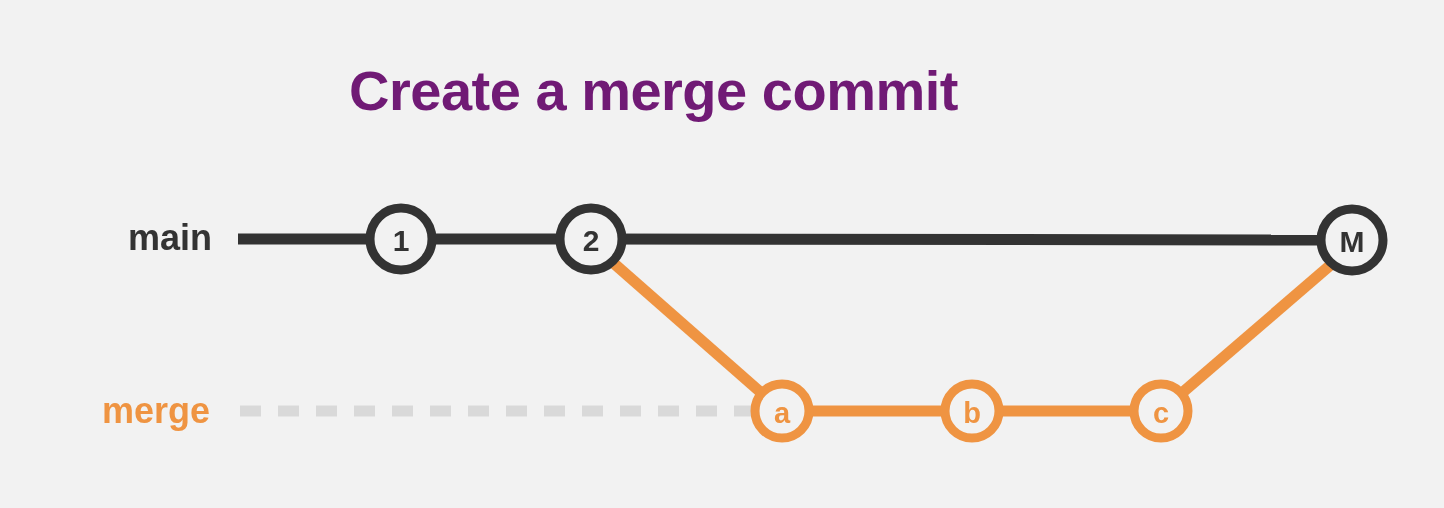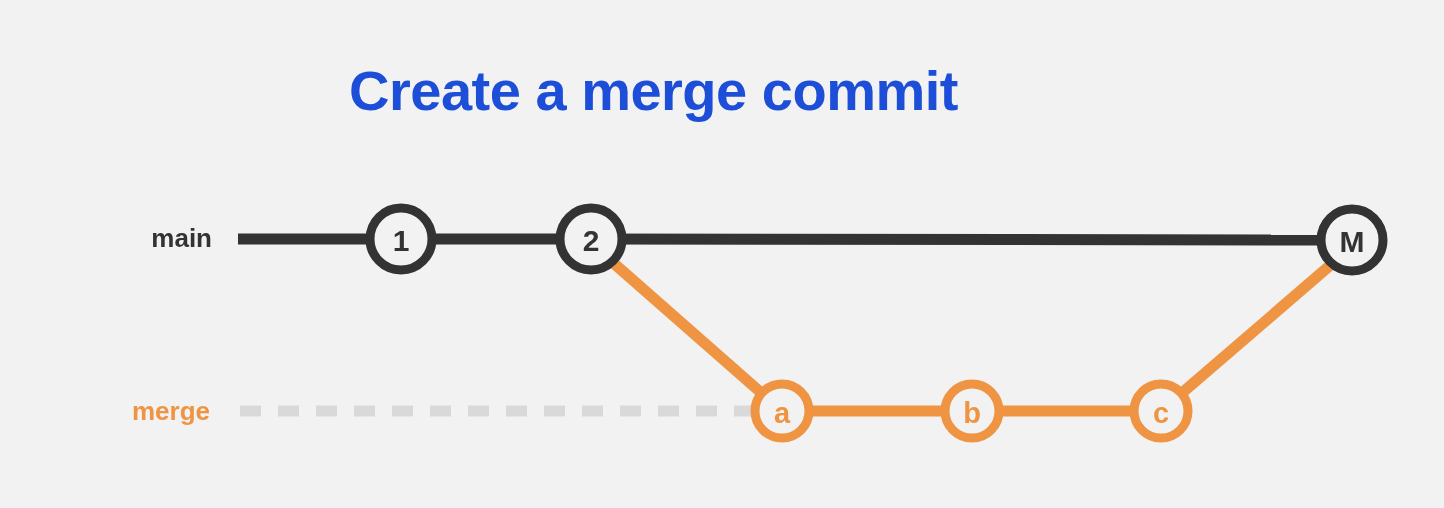--- a/index.html
+++ b/index.html
@@ -20,28 +20,28 @@
     background: #f2f2f2;
   }
   #diagram-title {
     position: absolute;
     left: 0;
     top: 57px;
     width: 1307px;
     text-align: center;
     font-size: 56px;
     font-weight: bold;
-    color: #1d4ed8;
+    color: #701a75;
     letter-spacing: -0.5px;
     line-height: 68px;
     white-space: nowrap;
   }
   .branch-label {
     position: absolute;
-    font-size: 26px;
+    font-size: 36px;
     font-weight: bold;
     text-align: right;
     white-space: nowrap;
     line-height: 40px;
   }
   #main-branch-label {
     left: 0px;
     top: 218px;
     width: 212px;
     color: #333333;

